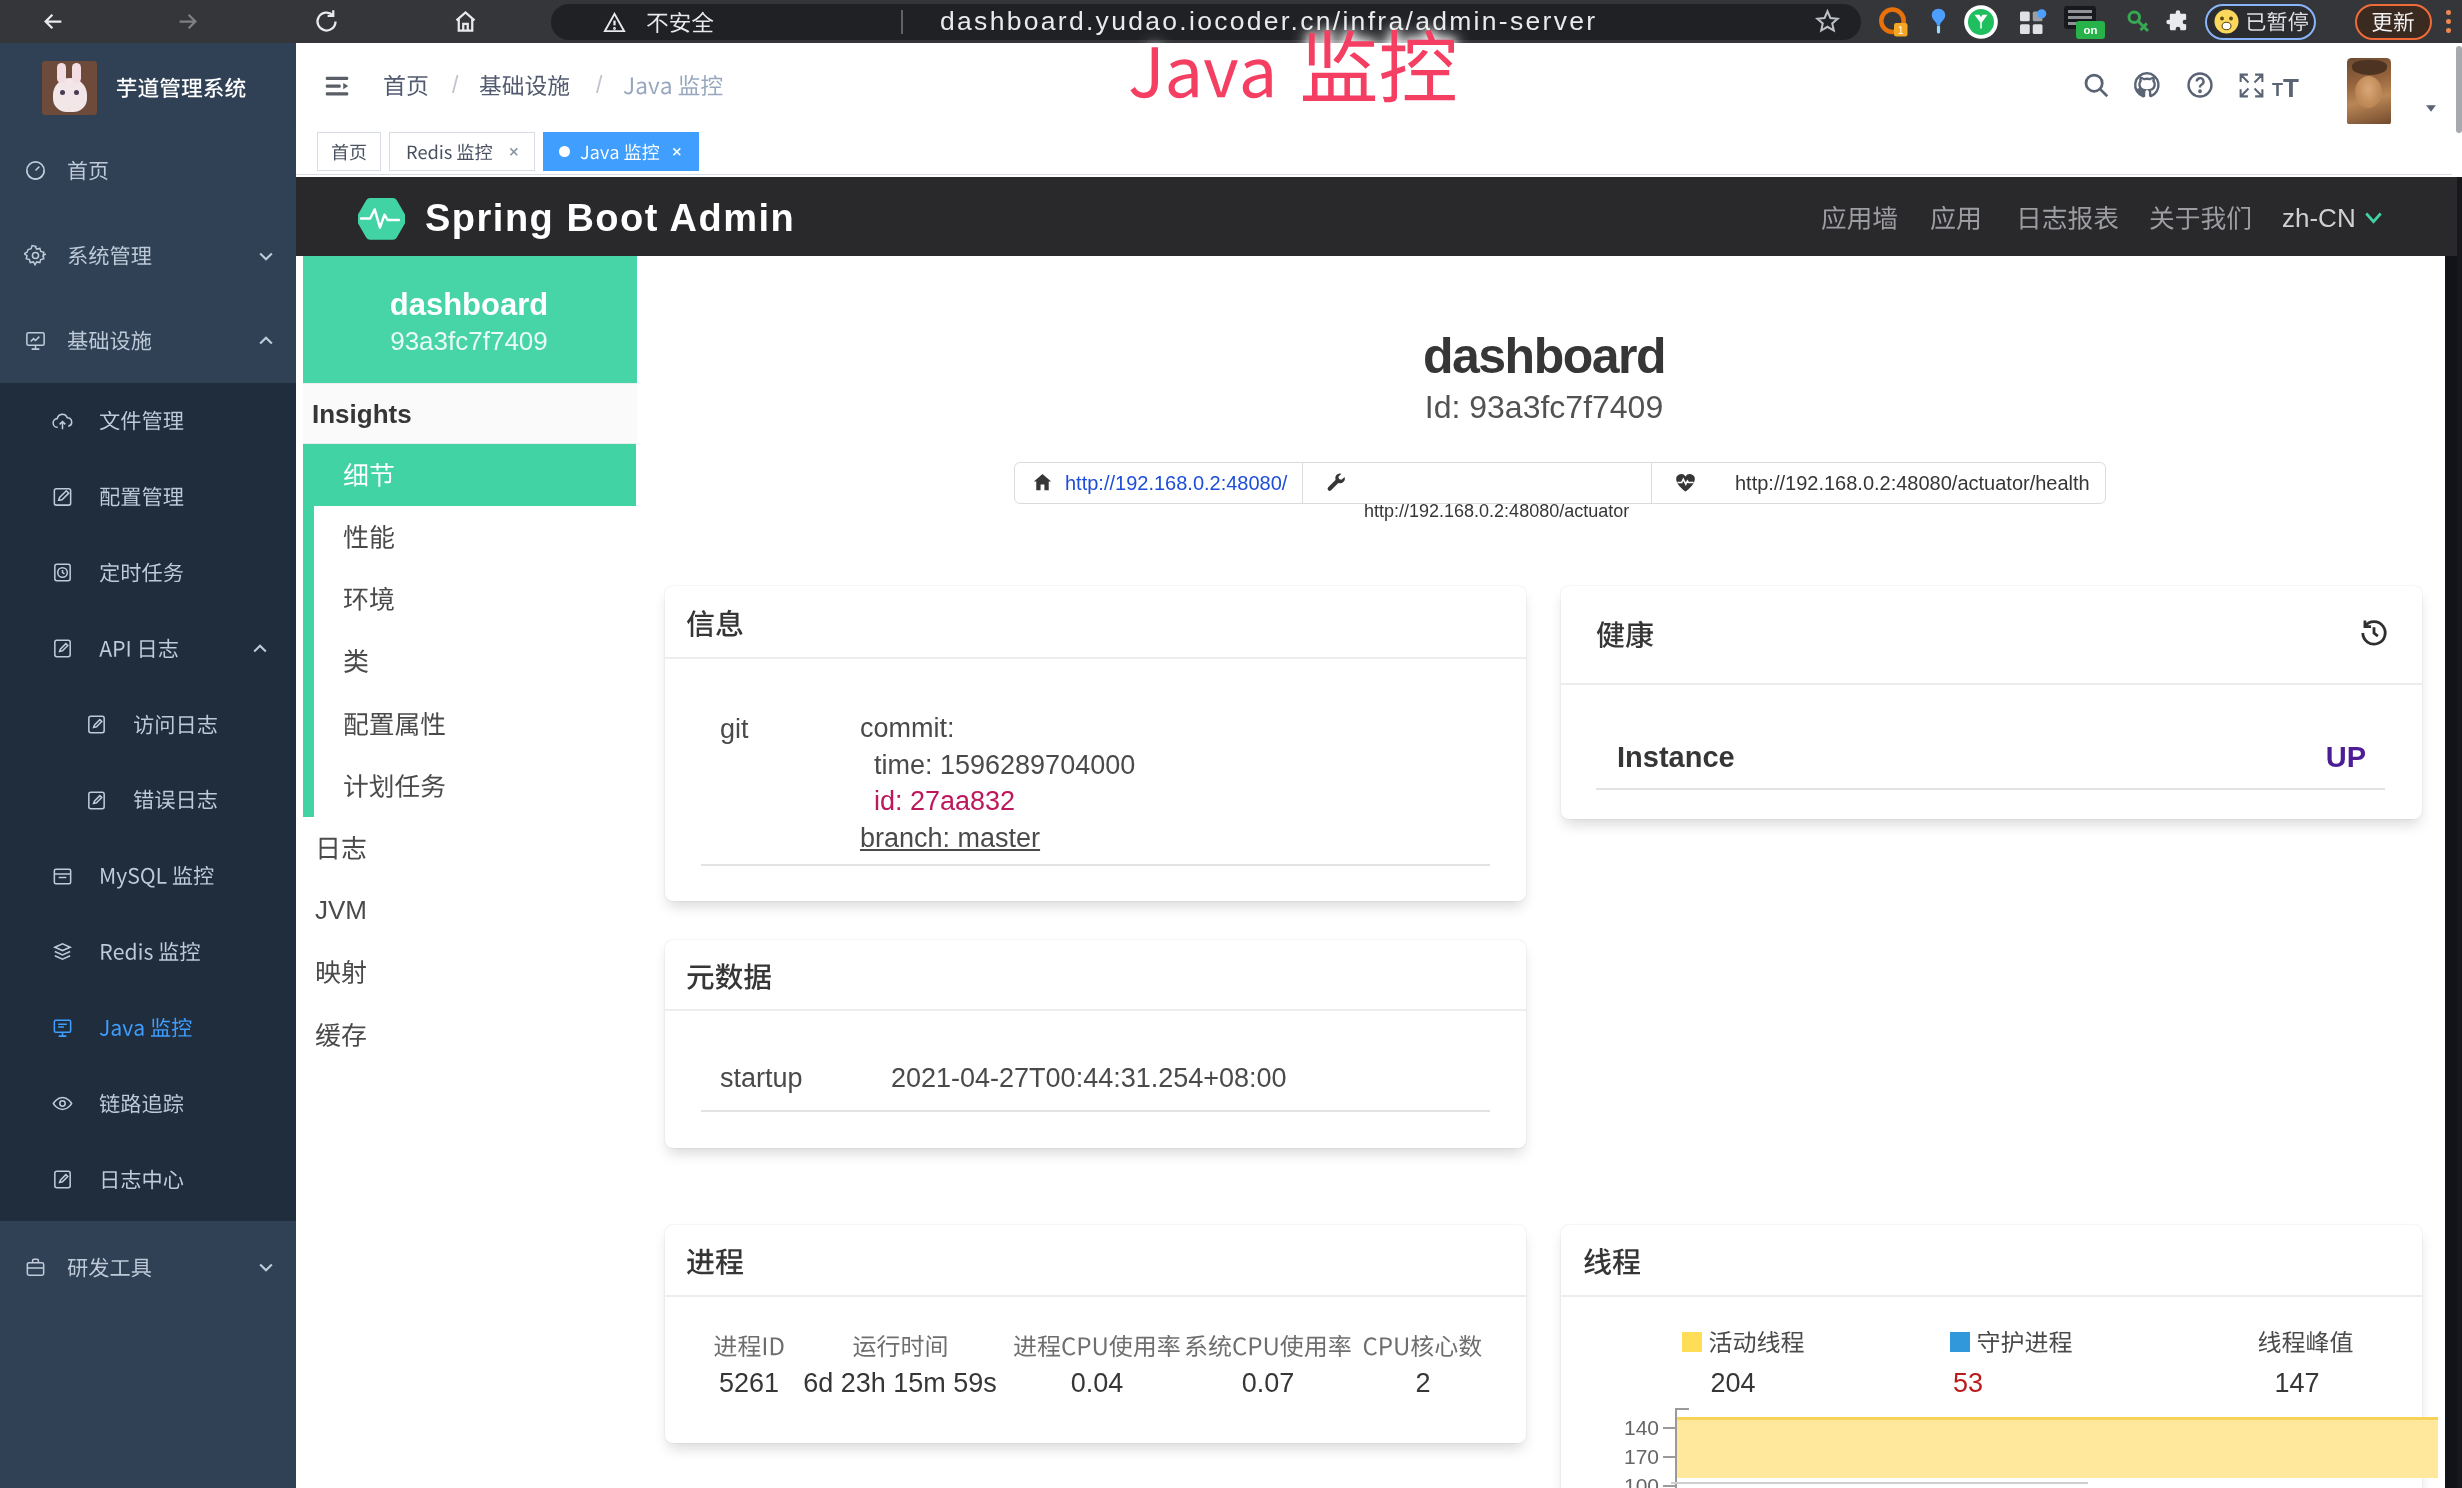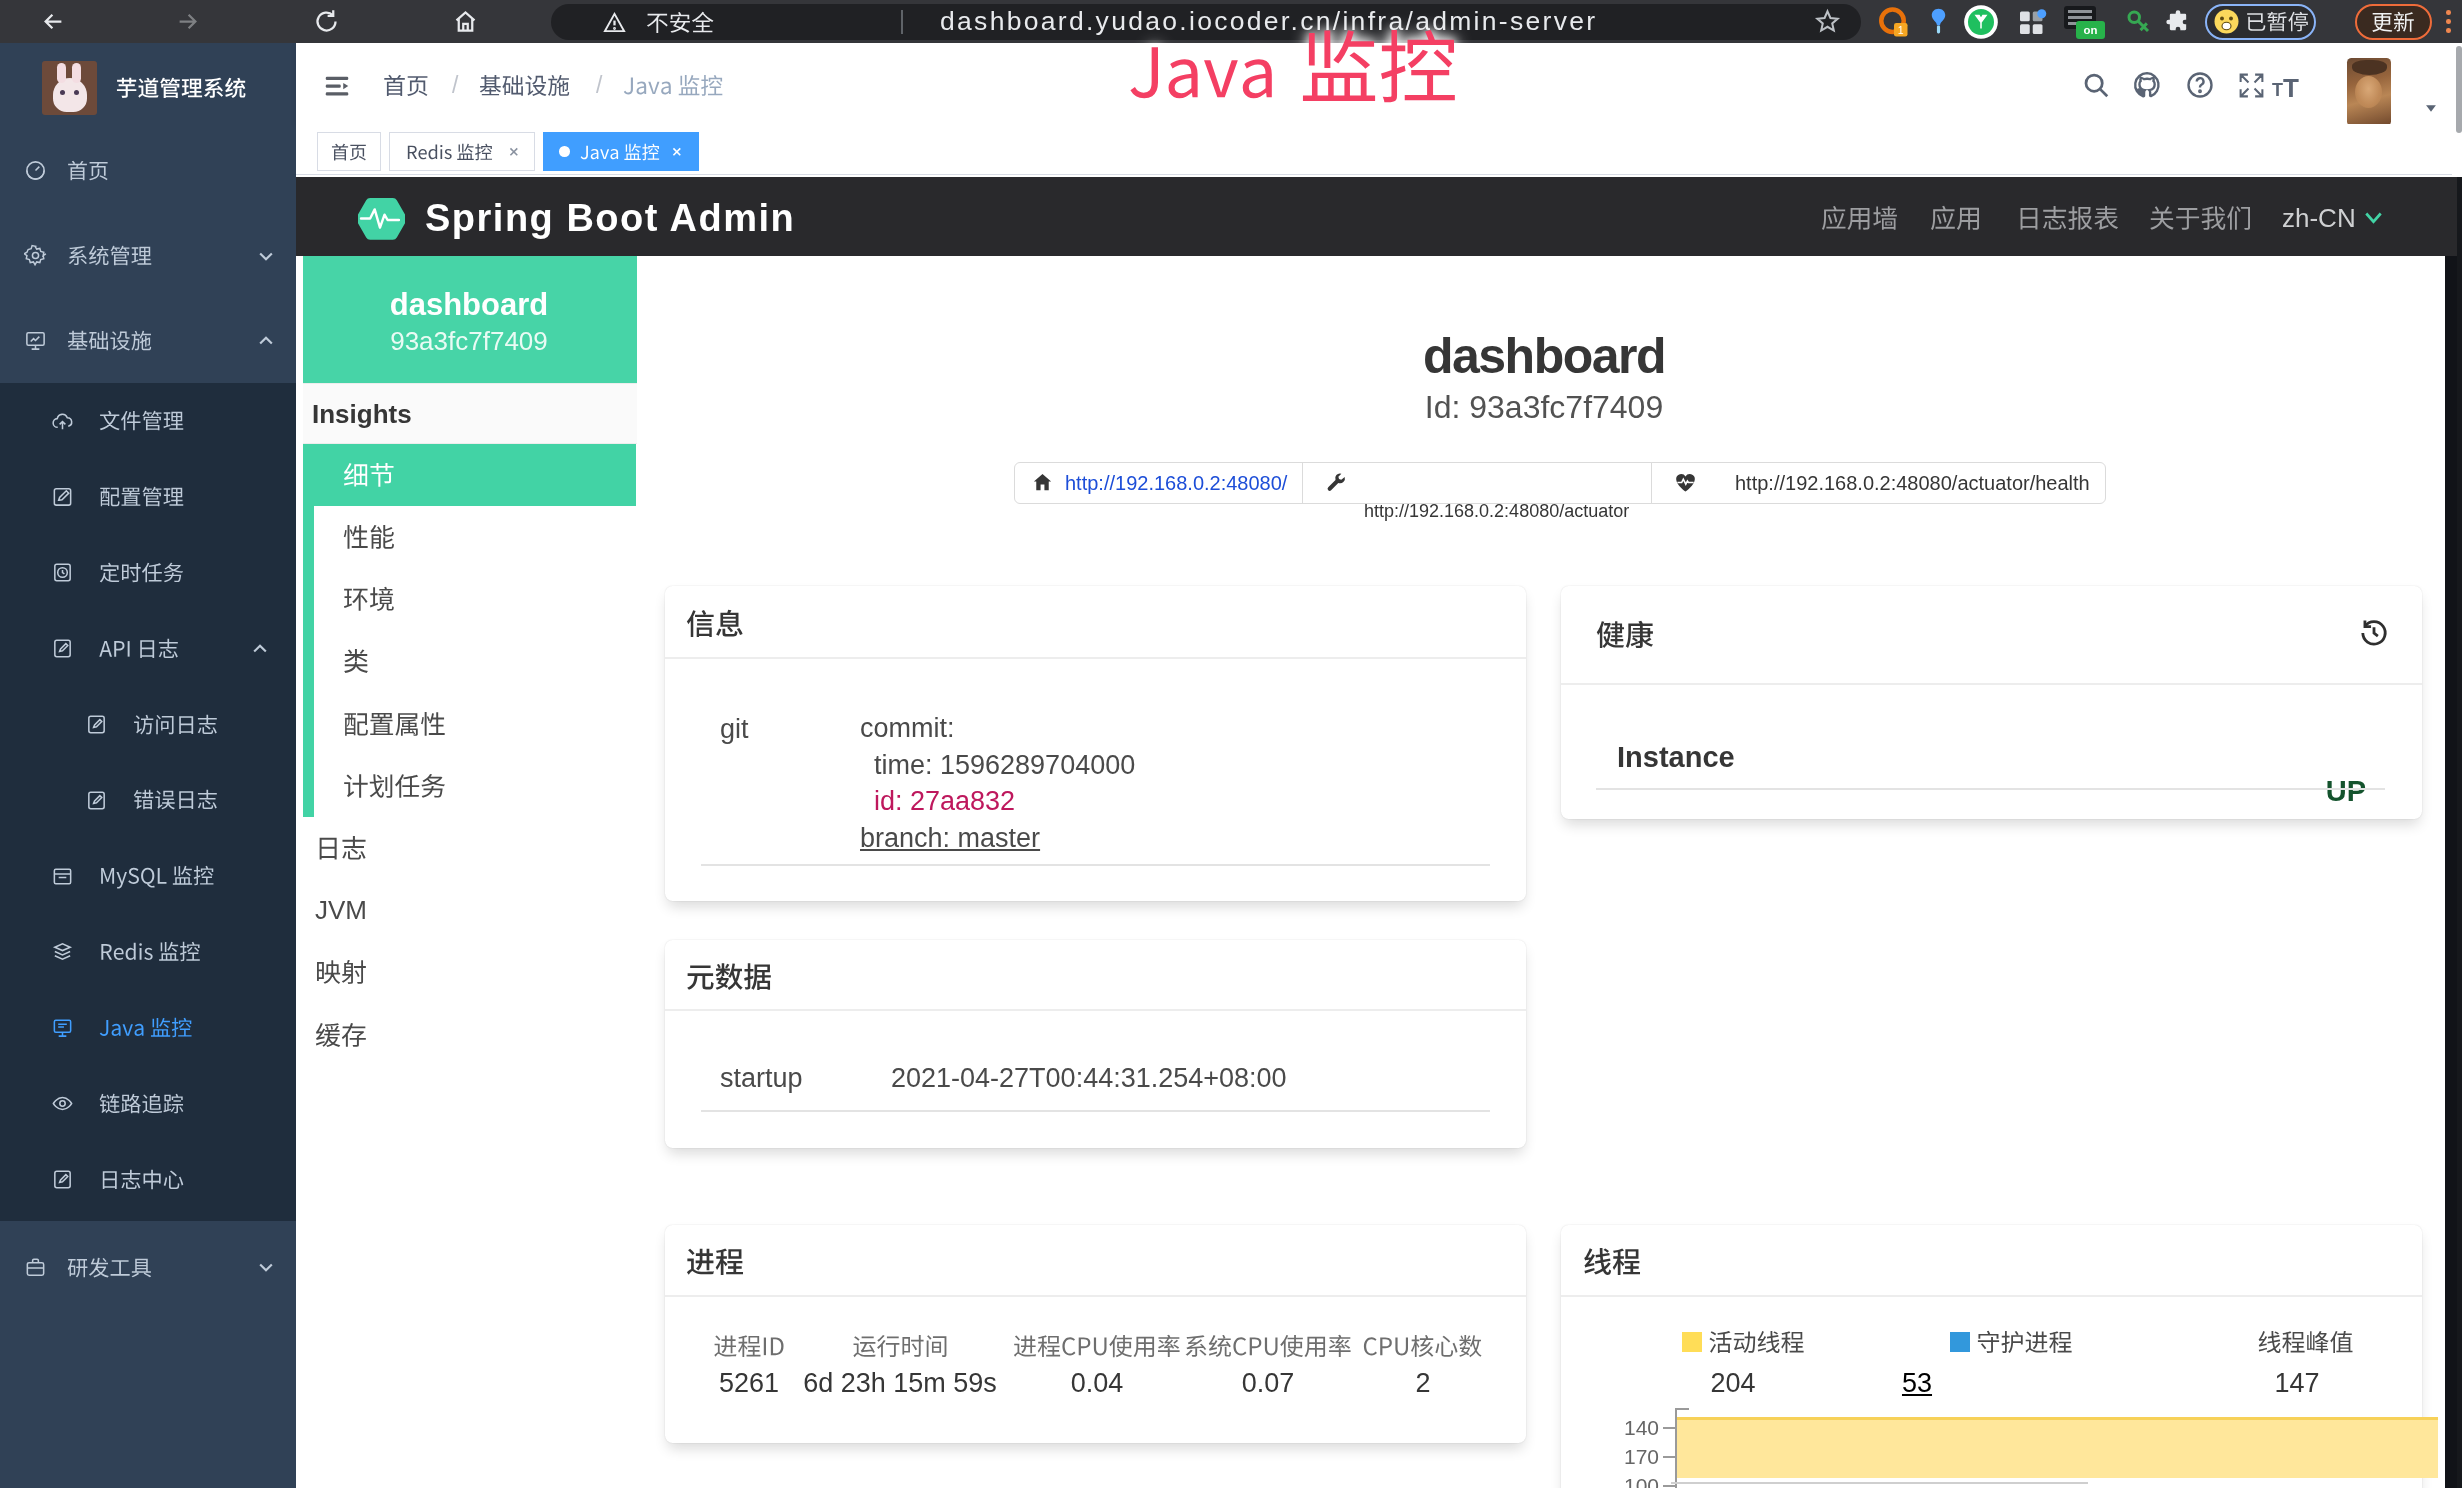--- a/index.html
+++ b/index.html
@@ -837,21 +837,21 @@
       </g>
     </svg>
   </div>
 <svg style="position:absolute;left:2358px;top:617px" width="32" height="32" viewBox="0 0 24 24" fill="none" stroke="#2f2f2f" stroke-width="2.1">
     <path d="M5.2 7A8.4 8.4 0 1 1 3.6 12"></path>
     <path d="M5.2 2.6v4.6h4.6"></path>
     <path d="M12 7.6V12l2.9 2.3"></path>
   </svg>
 <div style="position:absolute;left:1561px;top:683px;width:861px;height:1.5px;background:#ededed"></div>
 <div style="position:absolute;left:1617px;top:739px;font:bold 29px 'Liberation Sans',sans-serif;color:#363636;white-space:nowrap;line-height:36px;">Instance</div>
-<div style="position:absolute;right:96px;top:773px;font:bold 29px 'Liberation Sans',sans-serif;color:#14532d;white-space:nowrap;line-height:36px;">UP</div>
+<div style="position:absolute;right:96px;top:739px;font:bold 29px 'Liberation Sans',sans-serif;color:#4c1d95;white-space:nowrap;line-height:36px;">UP</div>
 <div style="position:absolute;left:1596px;top:788px;width:789px;height:1.5px;background:#e3e3e3"></div>
 <div style="position:absolute;left:665px;top:940px;width:861px;height:208px;background:#fff;border-radius:7.6px;box-shadow:0 7.6px 13.7px -3px rgba(10,10,10,.16),0 0 1.5px rgba(10,10,10,.14)"></div>
 <div style="position:absolute;left:686px;top:962px;">
     <svg width="86" height="33" fill="#363636" viewBox="0 0 114 43">
       <g transform="translate(0 33.4) scale(0.038 -0.038)">
         <path d="M573 434H670.4V65Q670.4 38 678 30Q686 23 713.5 23Q720 23 735 23Q750 23 768 23Q786 23 802 23Q818 23 826.5 23Q845.5 23 855 36Q864.4 48.6 869 86Q873 124 874.4 199Q885.6 190.6 901 182.4Q917 174 933.6 168Q950 162 963 158Q958 71 945.6 22Q933 -27 907 -47Q881.4 -66.6 834.4 -66.6Q827 -66.6 808 -66.6Q789 -66.6 767 -66.6Q745 -66.6 726 -66.6Q707.6 -66.6 700 -66.6Q650 -66.6 622.5 -54.6Q595 -43 584 -14Q573 15 573 64.6ZM56.5 493H945.6V401H56.5ZM145.5 769.6H857.6V678.5H145.5ZM301 421H402Q395.5 338 381.4 263Q367 188 336 123.6Q305 59 248 7Q191 -45 99 -81.4Q91.4 -64 74 -42Q56.6 -19.5 40.4 -6Q123 25 172 69Q221.6 113.4 248 168Q274 223 285 287Q296 351 301 421Z"></path>
       </g>
       <g transform="translate(38 33.4) scale(0.038 -0.038)">
         <path d="M66 328.4H449.4V250H66ZM47 662H532.4V586H47ZM434.6 828 514 795Q491.4 761 468 727.4Q444 693.6 424 669.4L363.4 697.5Q376 715.5 389 738.5Q402 761.6 414 785.4Q426 809 434.6 828ZM246.4 845H334V402H246.4ZM79 795 147 823Q168 793.4 186 758Q203.5 722.4 210 696L138 664Q132.5 690.6 115 727.5Q98 764 79 795ZM248.6 631 311 593Q287 552.6 249 511Q211.5 470 168 435Q124.5 400 81.6 376Q73.6 392 59.4 413Q45 434 32 446.5Q73 464 114.6 493Q156 522 191.5 558Q227 594 248.6 631ZM322 608Q335.5 601 361 585.6Q386.6 570 416 552.6Q445.5 535 470 519.5Q494 504 504.5 496.6L453 430Q440 442.4 417 461.4Q394 480 367.5 501Q341 521.5 317 540Q292.5 558 276 568.6ZM608.4 654.4H953V566.6H608.4ZM621.5 838.4 708 825.6Q694 727 671 636Q648.4 544 617 466Q585 387 543.6 328Q537 335.5 524 347Q511.4 359 498 369.6Q484 380.4 474 387Q514 439 542 511Q571 582.6 590.5 666Q610 749.6 621.5 838.4ZM803 602 890.5 594Q868.4 424 824 294.5Q779.4 165 701 70.6Q623 -23.6 501 -88Q496.5 -78 488 -63.5Q479 -49 469 -34Q458.6 -20 450 -11Q564 42.6 635.5 127Q707 211.4 746 329.5Q785.6 447.6 803 602ZM657.6 580Q680 450 720 336Q760 221.5 823.6 135Q887 48 976 -1Q960.6 -13.4 942.6 -35.6Q924.5 -58 914 -75.4Q819 -17 754 77.6Q688.5 172 647 296.6Q605 421 579.4 566ZM97 150.6 154 206Q207 185.5 265 157.5Q323 129.5 375 101Q426.5 72 462.4 46.6L405 -15Q370.4 11 318.6 42Q267 72 209 101Q151 130 97 150.6ZM419 328.4H435L450 331.5L501.4 312Q470 201.6 408 124Q346.4 47 262 -2Q178 -51 78 -78.4Q71.6 -62 59 -40.5Q46.4 -19 35 -6.4Q125 14 203.4 55.5Q281.5 97 338 162Q394 227 419 316ZM97 150.6Q119.6 182 143 223Q166.5 264 188 307Q209 350.6 223.6 390L307 374Q291 332 269 288Q247.4 244 224.6 203.6Q202 163 181.6 132.4Z"></path>
       </g>
@@ -1047,21 +1047,21 @@
       </g>
       <g transform="translate(64 28.2) scale(0.032 -0.032)">
         <path d="M597 840.4 666.5 822Q629.5 736 569 661Q508 585 439 534Q434.6 541.4 426 552Q417 563 407.4 574Q398 585 390 591Q455 635 511 699.5Q566 764 597 840.4ZM592 757H831V696.4H549ZM813.6 757H828.6L842 759.4L888.6 739.5Q859 662.4 810 601Q761 539 699 492Q637.4 445 567 410.4Q496 376 422 354.6Q416 368 405 385.5Q393.6 403 383.5 413.5Q452 430.6 518 460.6Q584 490.6 642 533Q700 575 744 628Q789 682 813.6 745ZM571 708Q599 653 652 597.6Q705 542.6 784 499Q862 455 965 431Q957.5 424 948.6 412.5Q940 401 932 390Q924 378 918.4 368.4Q815 396 735.4 445.5Q656 494.6 601 555Q546.5 615 516.6 674ZM457.5 352H901.4V294.4H457.5ZM416.6 98H939.5V37H416.6ZM463 229H898V170.6H463ZM641.6 416.4H715.5V-80H641.6ZM317 674H374V34H317ZM70 673H129V108L70 68ZM70 113.4 353 136.4 352.5 75.4 70 52ZM192 830H253V96H192Z"></path>
       </g>
       <g transform="translate(96 28.2) scale(0.032 -0.032)">
         <path d="M329.5 738H928V671.4H329.5ZM286 14H958.4V-51H286ZM382 578H868.6V-4.4H799V519H450V-4.4H382ZM429 435H815V379H429ZM427.5 293.5H830.5V239H427.5ZM428 152.4H817V97H428ZM599 840 678.5 835Q670.5 787.5 660 735.5Q649 683.4 638 636Q627.4 588 616.4 552.5L551 560Q560.4 596.4 570 646Q579 695.6 587 747Q595 798 599 840ZM264 839 333 817Q302 733 261.5 650Q221 568 173 495Q125.4 422 74 365.5Q70.4 374 63 388.4Q55 402.5 47 417Q39 431 32 440Q78 489 121 553Q164 617 201 690Q237.6 763 264 839ZM159 577 228 648 229 647V-80H159Z"></path>
       </g>
     </svg>
   </div>
 <div style="position:absolute;left:1733px;transform:translateX(-50%);top:1366px;font:normal 27px 'Liberation Sans',sans-serif;color:#363636;white-space:nowrap;line-height:34px;">204</div>
-<div style="position:absolute;left:1917px;transform:translateX(-50%);top:1366px;font:normal 27px 'Liberation Sans',sans-serif;color:#000000;white-space:nowrap;line-height:34px;text-decoration:underline;">53</div>
+<div style="position:absolute;left:1968px;transform:translateX(-50%);top:1366px;font:normal 27px 'Liberation Sans',sans-serif;color:#b91c1c;white-space:nowrap;line-height:34px;">53</div>
 <div style="position:absolute;left:2297px;transform:translateX(-50%);top:1366px;font:normal 27px 'Liberation Sans',sans-serif;color:#363636;white-space:nowrap;line-height:34px;">147</div>
 <div style="position:absolute;right:803px;top:1415px;font:normal 21px 'Liberation Sans',sans-serif;color:#666;white-space:nowrap;line-height:26.5px;">140</div>
 <div style="position:absolute;right:803px;top:1444px;font:normal 21px 'Liberation Sans',sans-serif;color:#666;white-space:nowrap;line-height:26.5px;">170</div>
 <div style="position:absolute;right:803px;top:1473px;font:normal 21px 'Liberation Sans',sans-serif;color:#666;white-space:nowrap;line-height:26.5px;">100</div>
 <div style="position:absolute;left:1675px;top:1408px;width:1.5px;height:81px;background:#9a9a9a"></div>
 <div style="position:absolute;left:1663px;top:1427px;width:12px;height:1.5px;background:#9a9a9a"></div>
 <div style="position:absolute;left:1663px;top:1456px;width:12px;height:1.5px;background:#9a9a9a"></div>
 <div style="position:absolute;left:1663px;top:1485px;width:12px;height:1.5px;background:#9a9a9a"></div>
 <div style="position:absolute;left:1675px;top:1408px;width:13.7px;height:2.3px;background:#9a9a9a"></div>
 <div style="position:absolute;left:1671px;top:1482px;width:417px;height:2.3px;background:#cfcfcf"></div>

